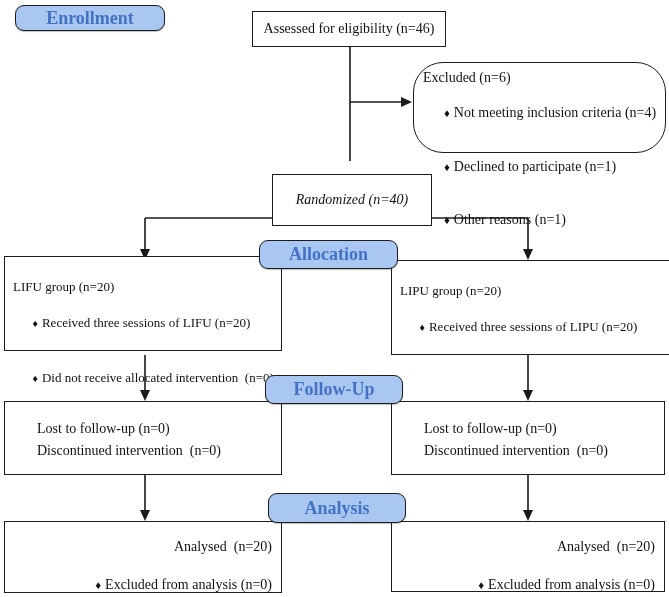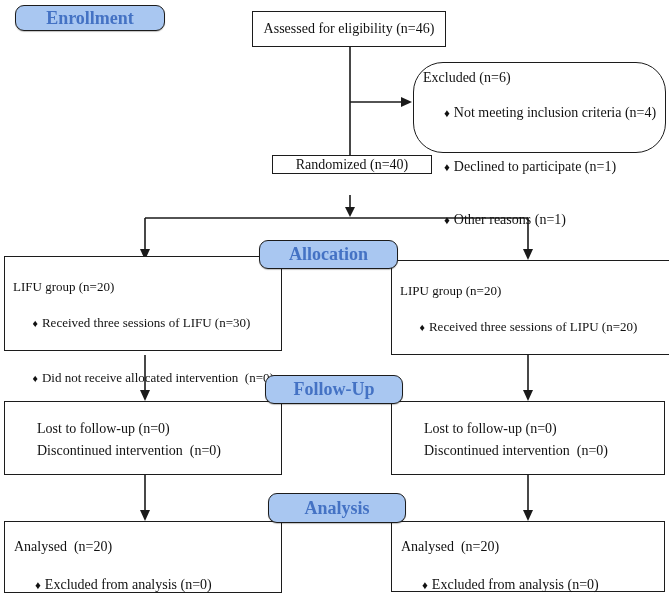--- a/index.html
+++ b/index.html
@@ -61,28 +61,28 @@
     font-size: 0.82em;
     margin-right: 4px;
   }
   
   .excluded { padding: 6px 9px; border-radius: 30px; }
   .excluded .line { line-height: 17.5px; }
   .group { padding: 21px 8px 0 8px; font-size: 13px; }
   .group .line { line-height: 18px; }
   .fu { padding: 16px 12px 0 12px; font-size: 14px; }
   .fu .line { line-height: 22px; margin-left: 20px; }
-  .an { padding: 15px 9px 0 9px; font-size: 14px; }
+  .an { padding: 15px 9px 0 9px; font-size: 14px; text-align: right; }
   .an .line { line-height: 19px; }
 
   
   #enrollment-label { left: 15px;  top: 5px;   width: 150px; height: 26px; }
   #assessed-box     { left: 252px; top: 11px;  width: 194px; height: 36px; }
   #excluded-box     { left: 413px; top: 62px;  width: 253px; height: 91px; }
-  #randomized-box   { left: 272px; top: 155px; width: 160px; height: 19px; }
+  #randomized-box   { left: 272px; top: 174px; width: 160px; height: 52px; font-style: italic; }
   #allocation-label { left: 259px; top: 240px; width: 139px; height: 29px; }
   #lifu-box         { left: 4px;   top: 256px; width: 278px; height: 95px; }
   #lipu-box         { left: 391px; top: 260px; width: 304px; height: 95px; }
   #followup-label   { left: 265px; top: 375px; width: 138px; height: 29px; }
   #fu-left-box      { left: 4px;   top: 401px; width: 278px; height: 74px; }
   #fu-right-box     { left: 391px; top: 401px; width: 274px; height: 74px; }
   #analysis-label   { left: 268px; top: 493px; width: 138px; height: 30px; }
   #an-left-box      { left: 4px;   top: 521px; width: 278px; height: 72px; }
   #an-right-box     { left: 391px; top: 521px; width: 274px; height: 71px; }
 </style>
@@ -141,21 +141,21 @@
     </div>
   </div>
 
   <div id="randomized-box" class="box centered">
     <span class="line">Randomized (n=40)</span>
   </div>
 
   <div id="lifu-box" class="box group">
     <div class="line">LIFU group (n=20)</div>
     <div class="line">
-      <span class="bullet">♦</span><span>Received three sessions of LIFU (n=30)</span>
+      <span class="bullet">♦</span><span>Received three sessions of LIFU (n=20)</span>
     </div>
     <div class="line">
       <span class="bullet">♦</span><span>Did not receive allocated intervention  (n=0)</span>
     </div>
   </div>
 
   <div id="lipu-box" class="box group">
     <div class="line">LIPU group (n=20)</div>
     <div class="line">
       <span class="bullet">♦</span><span>Received three sessions of LIPU (n=20)</span>

